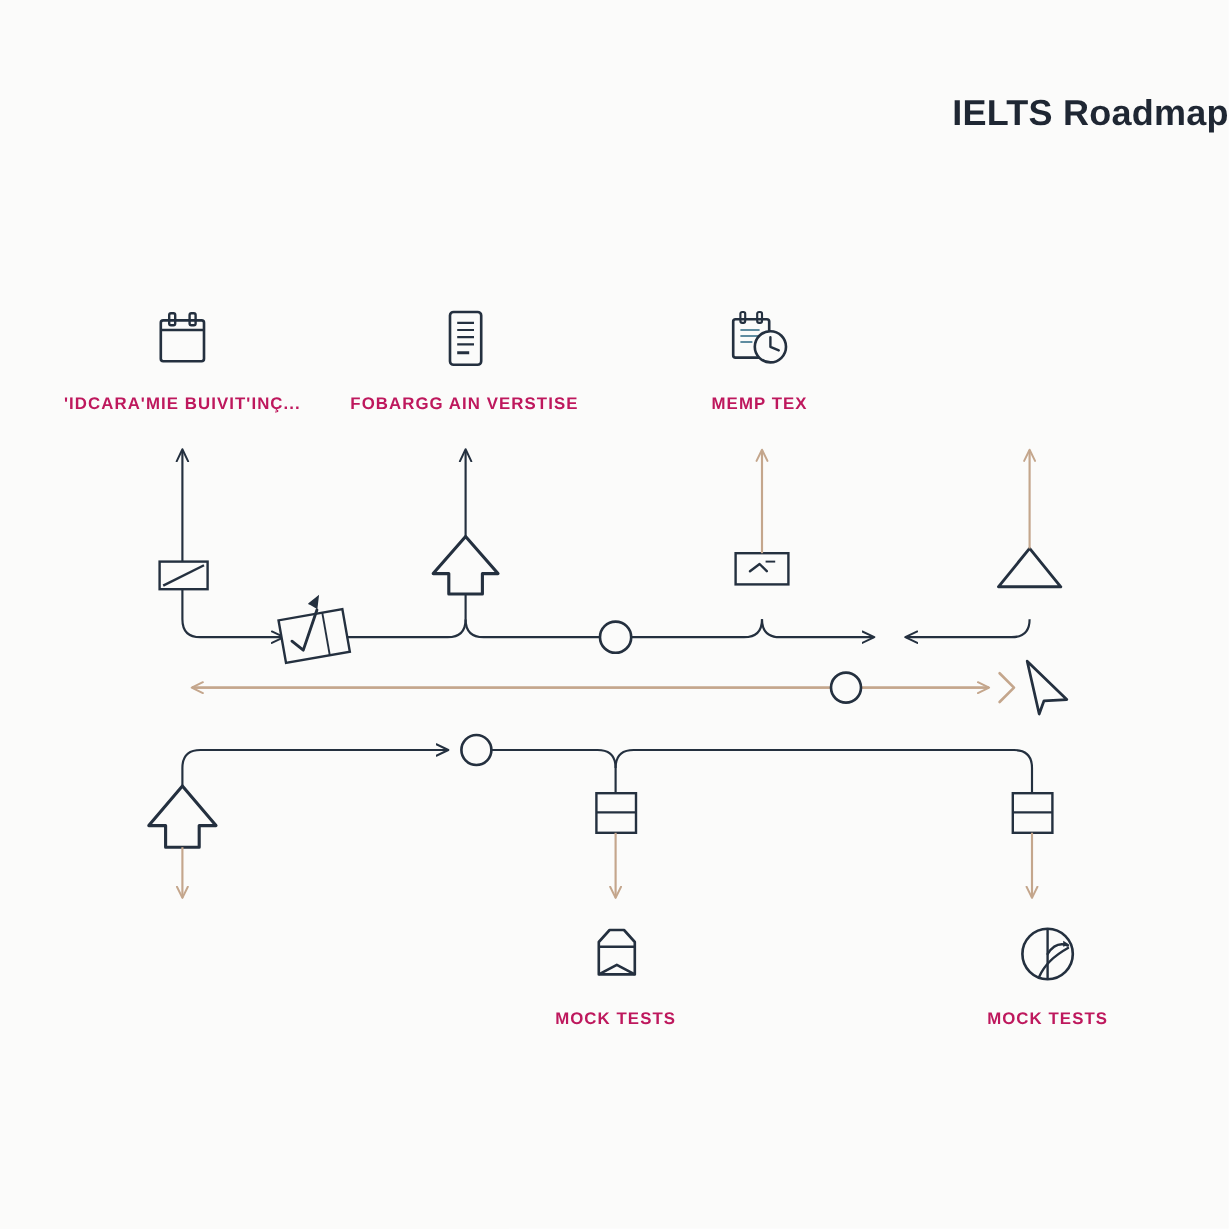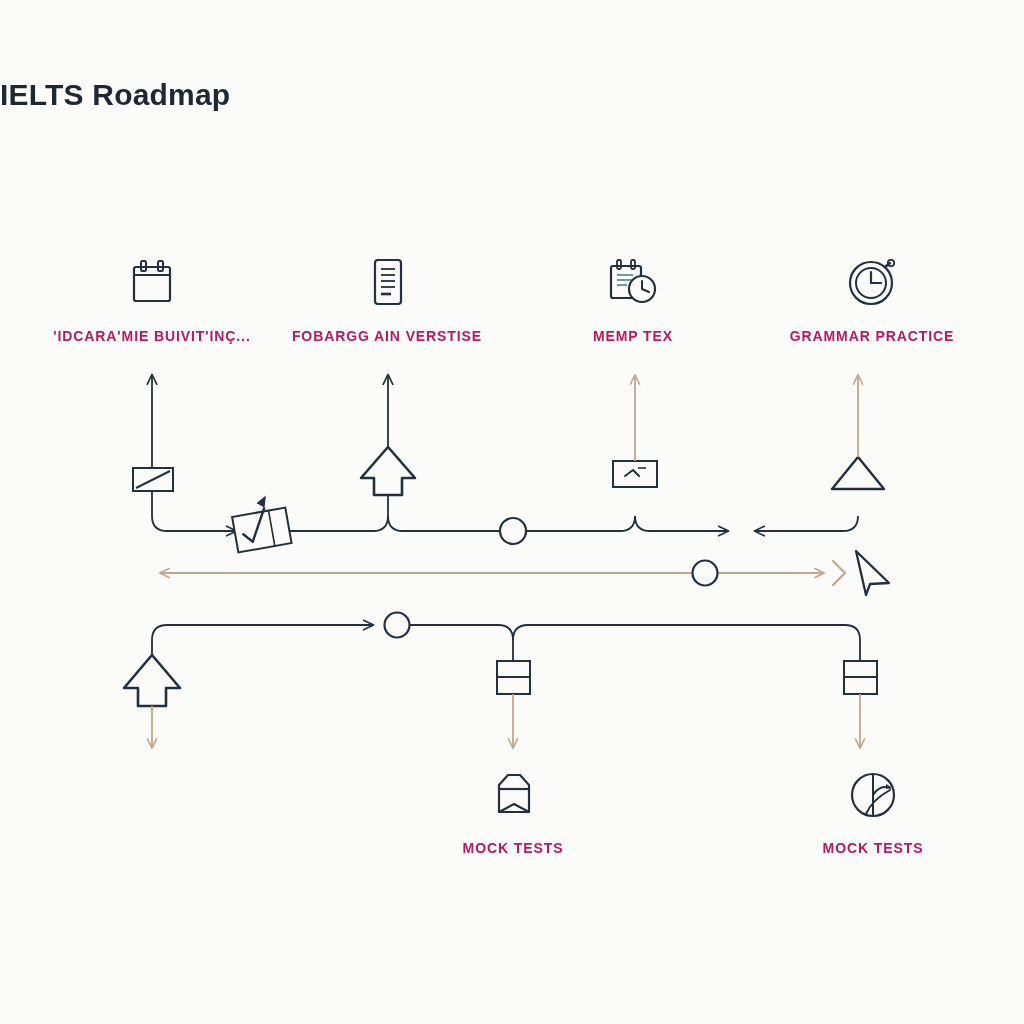--- a/index.html
+++ b/index.html
@@ -20,21 +20,21 @@
     left: 0;
     top: 0;
     width: 1024px;
     height: 1024px;
   }
   .title {
     position: absolute;
     left: 0;
     top: 78px;
     width: 1024px;
-    text-align: left;
+    text-align: right;
     font-size: 30px;
     font-weight: 700;
     color: #1f2733;
     letter-spacing: 0.2px;
   }
   .node {
     position: absolute;
     width: 230px;
     text-align: center;
   }
@@ -177,32 +177,20 @@
         <line x1="12" y1="20" x2="28" y2="20" stroke="#5f8ca0" stroke-width="1.8"></line>
         <line x1="12" y1="25" x2="28" y2="25" stroke="#5f8ca0" stroke-width="1.8"></line>
         <line x1="12" y1="30" x2="22" y2="30" stroke="#5f8ca0" stroke-width="1.8"></line>
         <circle cx="37" cy="34" r="13" fill="#fbfbfa" stroke="#24303f" stroke-width="2.2"></circle>
         <path d="M37,26 L37,34 L44,37" fill="none" stroke="#24303f" stroke-width="2" stroke-linecap="round" stroke-linejoin="round"></path>
       </svg>
     </div>
     <div class="node-label">MEMP TEX</div>
   </div>
 
-  <div class="node node-top" style="left:757px">
-    <div class="icon-wrap">
-      <svg width="56" height="56" viewBox="0 0 56 56">
-        <circle cx="27" cy="28" r="21" fill="none" stroke="#24303f" stroke-width="2.2"></circle>
-        <circle cx="27" cy="28" r="15" fill="none" stroke="#24303f" stroke-width="2"></circle>
-        <path d="M27,17 L27,28 L37,28" fill="none" stroke="#24303f" stroke-width="2.2" stroke-linecap="round" stroke-linejoin="round"></path>
-        <path d="M41,12 L46,8" stroke="#24303f" stroke-width="2.4" stroke-linecap="round"></path>
-        <circle cx="47" cy="8" r="3.2" fill="none" stroke="#24303f" stroke-width="1.8"></circle>
-      </svg>
-    </div>
-    <div class="node-label">GRAMMAR PRACTICE</div>
-  </div>
 
 
   <div class="node node-bottom" style="left:398px">
     <div class="icon-wrap">
       <svg width="58" height="54" viewBox="0 0 58 54">
         <path d="M15,17 L24,7 L36,7 L45,17 L45,44 L15,44 Z" fill="none" stroke="#24303f" stroke-width="2.2" stroke-linejoin="round"></path>
         <line x1="15" y1="21" x2="45" y2="21" stroke="#24303f" stroke-width="2.2"></line>
         <path d="M15,44 L30,36 L45,44" fill="none" stroke="#24303f" stroke-width="2.2" stroke-linejoin="round"></path>
       </svg>
     </div>

